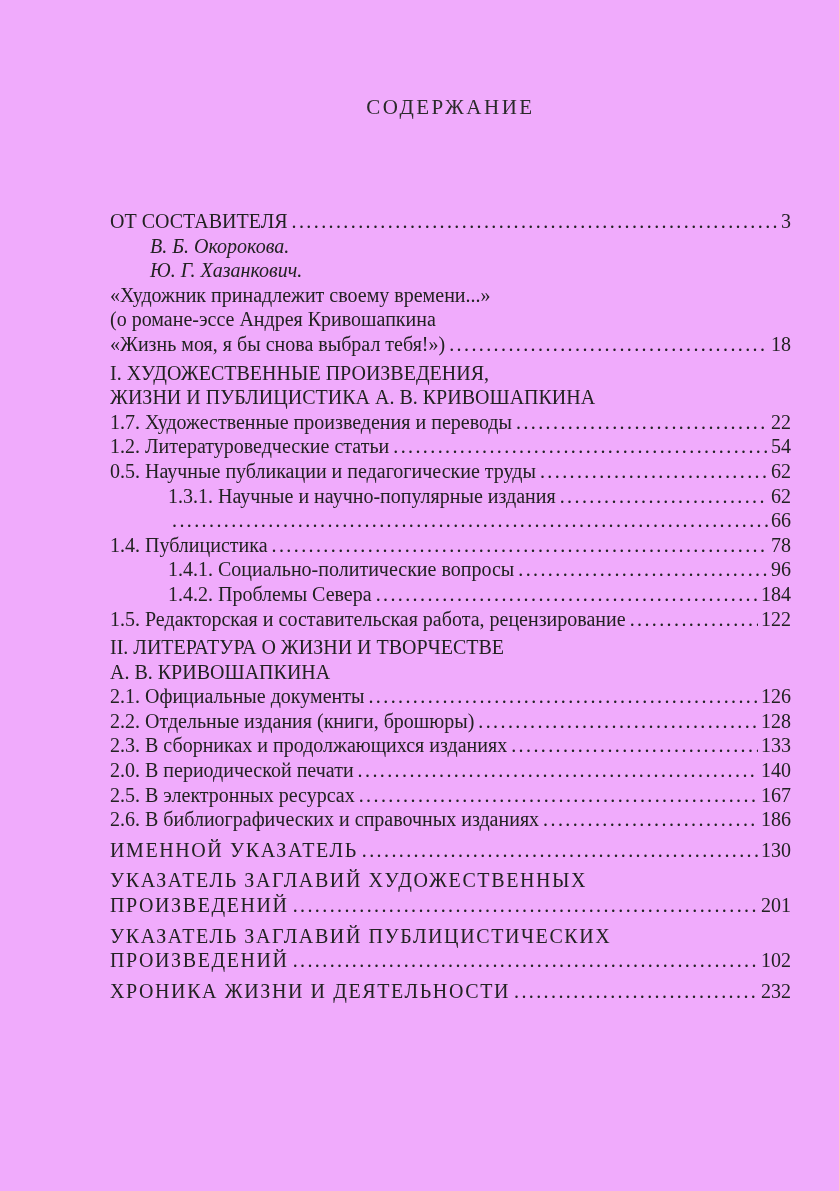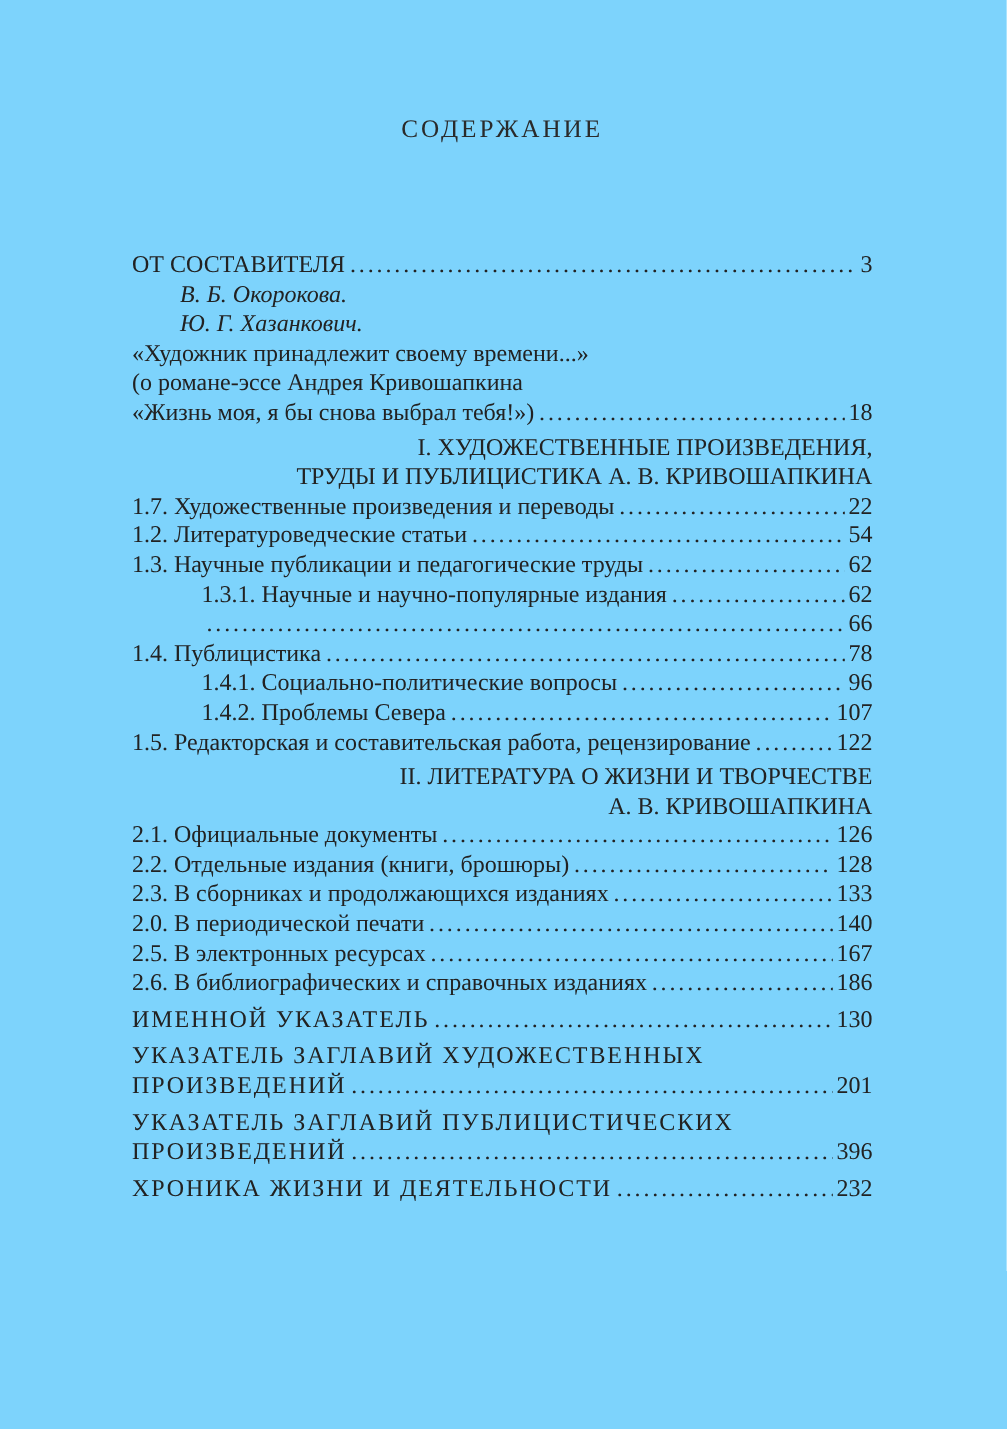--- a/index.html
+++ b/index.html
@@ -5,24 +5,24 @@
   html, body {
     margin: 0;
     padding: 0;
     background: #ffffff;
   }
   .page {
     position: relative;
     width: 839px;
     height: 1191px;
     box-sizing: border-box;
-    background: #7dd3fc;
+    background: #f0abfc;
     color: #222222;
     font-family: "Liberation Serif", "DejaVu Serif", serif;
-    padding: 95px 112px 0 110px;
+    padding: 95px 48px 0 110px;
     overflow: hidden;
   }
   .doc-title {
     font-size: 21px;
     font-weight: normal;
     text-align: center;
     letter-spacing: 2.5px;
     margin: 0 0 89px 0;
     color: #2a2a2a;
   }
@@ -30,21 +30,21 @@
     width: 100%;
   }
   .row {
     display: flex;
     align-items: baseline;
     font-size: 20px;
     line-height: 24.6px;
     white-space: nowrap;
   }
   .row.level1 { padding-left: 58px; }
-  .row.heading { justify-content: flex-end; }
+  .row.heading { justify-content: flex-start; }
   .row.heading .text { text-align: center; }
   .row.heading:not(.cont) { margin-top: 4px; }
   .row.author .text { font-style: italic; margin-left: 40px; }
   .row.index .text { letter-spacing: 1.6px; }
   .row.index:not(.cont) { margin-top: 6px; }
   .text { flex: 0 1 auto; }
   .leader {
     flex: 1 1 auto;
     overflow: hidden;
     white-space: nowrap;
@@ -92,35 +92,35 @@
       <div class="row entry">
     <span class="text">«Жизнь моя, я бы снова выбрал тебя!»)</span>
     <span class="leader"></span>
     <span class="page-num">18</span>
   </div>
       <div class="row heading">
     <span class="text">I. ХУДОЖЕСТВЕННЫЕ ПРОИЗВЕДЕНИЯ,</span>
 
   </div>
       <div class="row heading cont">
-    <span class="text">ТРУДЫ И ПУБЛИЦИСТИКА А. В. КРИВОШАПКИНА</span>
+    <span class="text">ЖИЗНИ И ПУБЛИЦИСТИКА А. В. КРИВОШАПКИНА</span>
 
   </div>
       <div class="row entry">
     <span class="text">1.7. Художественные произведения и переводы</span>
     <span class="leader"></span>
     <span class="page-num">22</span>
   </div>
       <div class="row entry">
     <span class="text">1.2. Литературоведческие статьи</span>
     <span class="leader"></span>
     <span class="page-num">54</span>
   </div>
       <div class="row entry">
-    <span class="text">1.3. Научные публикации и педагогические труды</span>
+    <span class="text">0.5. Научные публикации и педагогические труды</span>
     <span class="leader"></span>
     <span class="page-num">62</span>
   </div>
       <div class="row entry level1">
     <span class="text">1.3.1. Научные и научно-популярные издания</span>
     <span class="leader"></span>
     <span class="page-num">62</span>
   </div>
       <div class="row entry level1">
     <span class="leader"></span>
@@ -132,21 +132,21 @@
     <span class="page-num">78</span>
   </div>
       <div class="row entry level1">
     <span class="text">1.4.1. Социально-политические вопросы</span>
     <span class="leader"></span>
     <span class="page-num">96</span>
   </div>
       <div class="row entry level1">
     <span class="text">1.4.2. Проблемы Севера</span>
     <span class="leader"></span>
-    <span class="page-num">107</span>
+    <span class="page-num">184</span>
   </div>
       <div class="row entry">
     <span class="text">1.5. Редакторская и составительская работа, рецензирование</span>
     <span class="leader"></span>
     <span class="page-num">122</span>
   </div>
       <div class="row heading">
     <span class="text">II. ЛИТЕРАТУРА О ЖИЗНИ И ТВОРЧЕСТВЕ</span>
 
   </div>
@@ -198,21 +198,21 @@
     <span class="leader"></span>
     <span class="page-num">201</span>
   </div>
       <div class="row index">
     <span class="text">УКАЗАТЕЛЬ ЗАГЛАВИЙ ПУБЛИЦИСТИЧЕСКИХ</span>
 
   </div>
       <div class="row index cont">
     <span class="text">ПРОИЗВЕДЕНИЙ</span>
     <span class="leader"></span>
-    <span class="page-num">396</span>
+    <span class="page-num">102</span>
   </div>
       <div class="row index">
     <span class="text">ХРОНИКА ЖИЗНИ И ДЕЯТЕЛЬНОСТИ</span>
     <span class="leader"></span>
     <span class="page-num">232</span>
   </div>
     </div>
 </div>
 
 </body></html>

